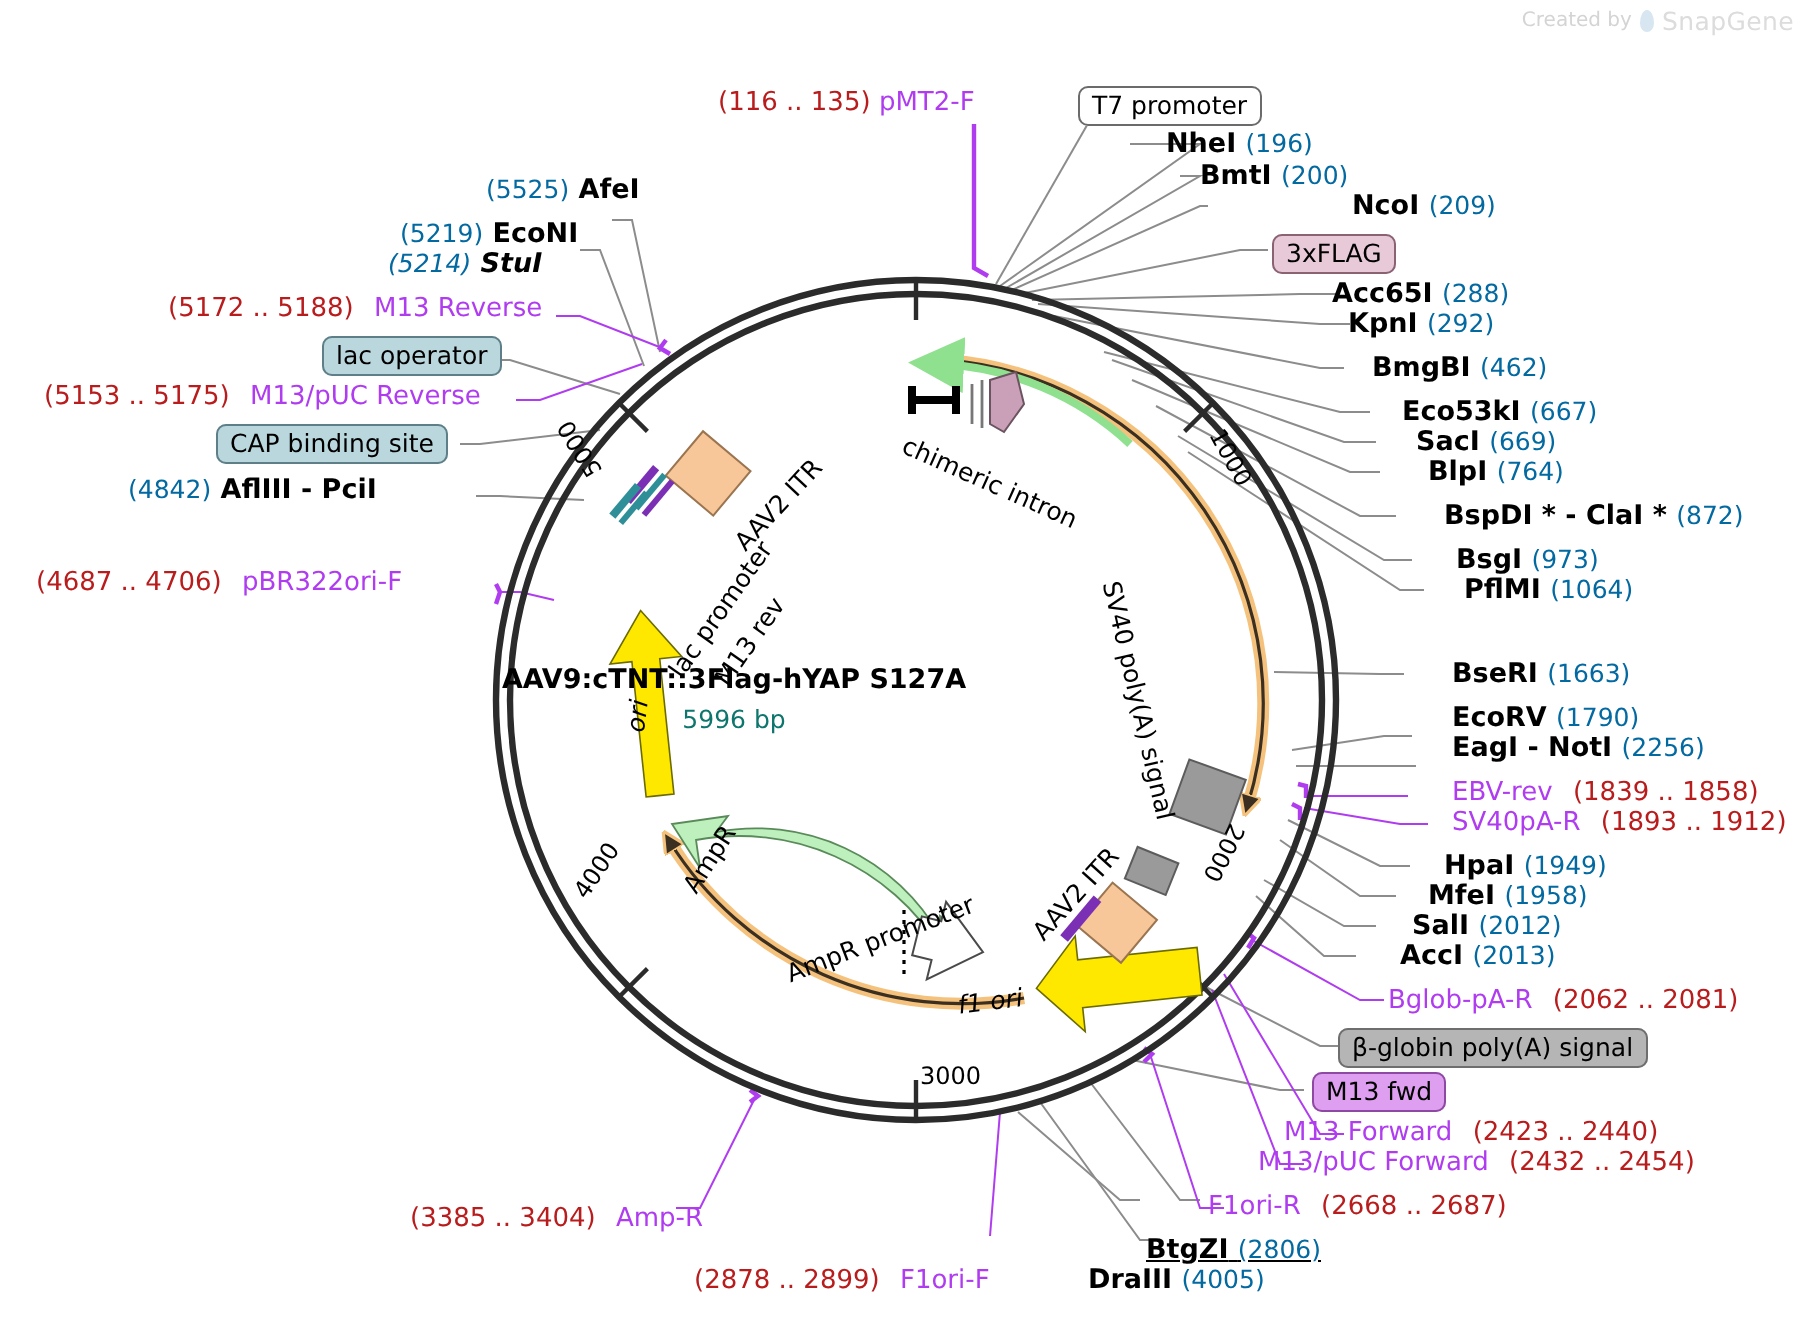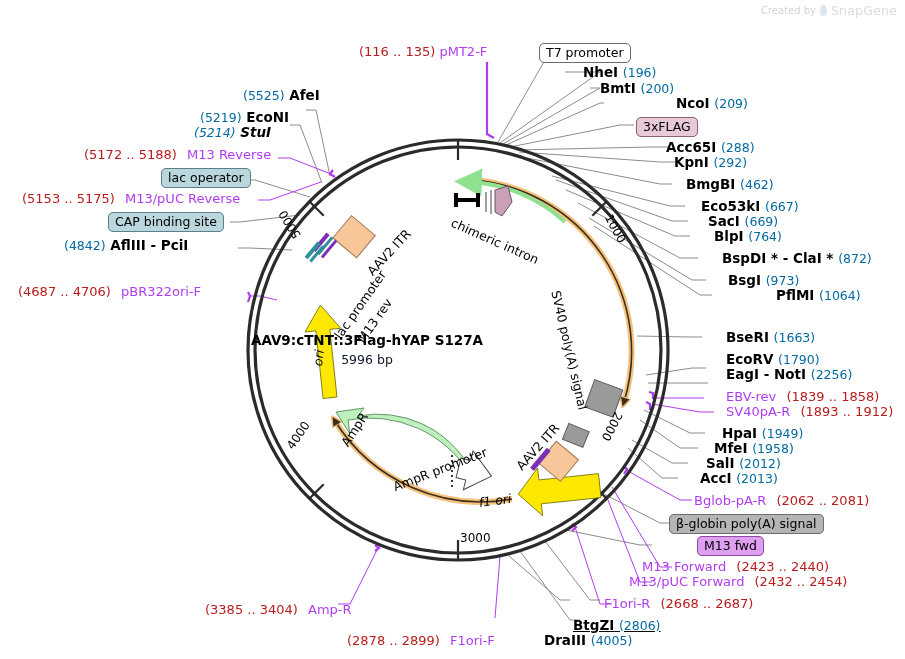--- a/index.html
+++ b/index.html
@@ -20,30 +20,30 @@
   .prim .pos{color:#b91c1c;}
 
   
   .boxlbl{font-size:12.5px;padding:1px 6px 2px 6px;border-radius:5px;
           border:1px solid #666;color:#000;background:#fff;}
   .box-t7{background:#ffffff;border-color:#6b6b6b;}
   .box-flag{background:#e7c9d8;border-color:#8a6272;}
   .box-lacop{background:#b9d7dd;border-color:#5e7f87;}
   .box-cap{background:#b9d7dd;border-color:#5e7f87;}
   .box-bglob{background:#b5b5b5;border-color:#6e6e6e;}
-  .box-m13f{background:#df9ff0;border-color:#8e49a3;margin-left:41px;}
+  .box-m13f{background:#df9ff0;border-color:#8e49a3;}
 
   
   .inmap{position:absolute;font-size:12.5px;color:#000;white-space:nowrap;
          transform-origin:0 0;}
   .tick{font-size:12px;color:#000;}
 
   #title{position:absolute;left:0;width:734px;text-align:center;}
   #title .t1{font-size:13.5px;font-weight:bold;color:#000;}
-  #title .t2{font-size:12.5px;color:#0f172a;}
+  #title .t2{font-size:12.5px;color:#0f766e;}
 
   #wm{position:absolute;right:8px;top:3px;font-size:10px;color:#d4d4d4;
       display:flex;align-items:center;gap:4px;}
   #wm .sg{font-size:12.5px;color:#dcdcdc;letter-spacing:.2px;}
   #wm .drop{width:7px;height:11px;background:#d8e6f2;
             border-radius:50% 50% 50% 50%/60% 60% 40% 40%;
             transform:rotate(0deg);}
 </style>
 </head>
 <body>
@@ -288,21 +288,21 @@
     <span class="pos">(764)</span>
   </div>
   <div class="lbl enz" style="left:722px;top:252px;">
     <span>BspDI * - ClaI *</span>
     <span class="pos">(872)</span>
   </div>
   <div class="lbl enz" style="left:728px;top:274px;">
     <span>BsgI</span>
     <span class="pos">(973)</span>
   </div>
-  <div class="lbl enz" style="left:732px;top:289px;margin-left:44px;">
+  <div class="lbl enz" style="left:732px;top:289px;">
     <span>PflMI</span>
     <span class="pos">(1064)</span>
   </div>
 
   <div class="lbl enz" style="left:726px;top:331px;">
     <span>BseRI</span>
     <span class="pos">(1663)</span>
   </div>
   <div class="lbl enz" style="left:726px;top:353px;">
     <span>EcoRV</span>

